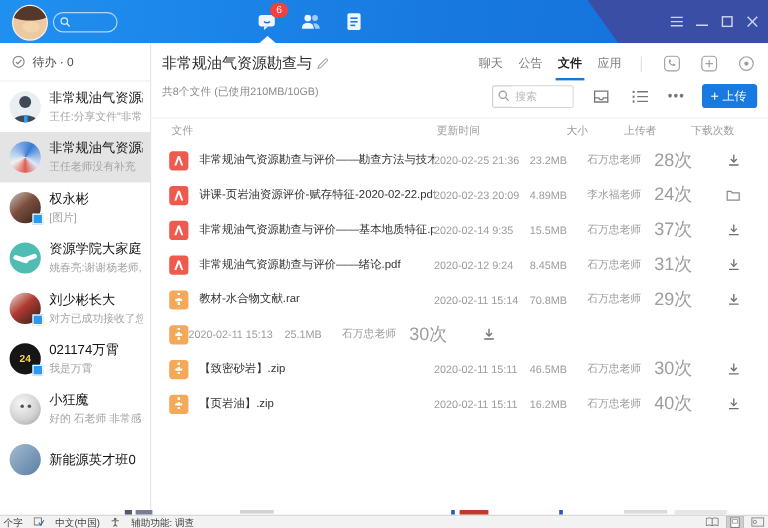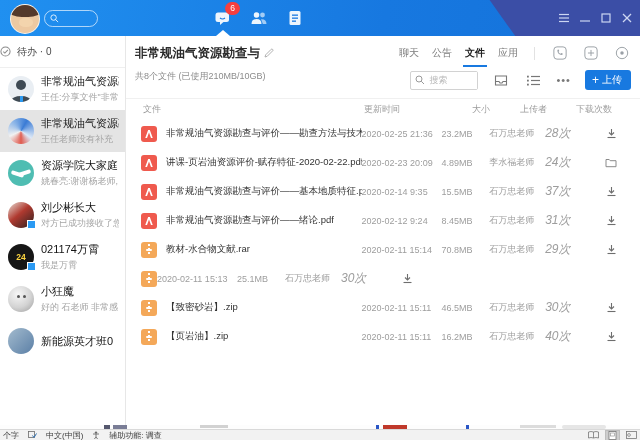--- a/index.html
+++ b/index.html
@@ -28,21 +28,21 @@
          border-left:7px solid transparent;border-right:7px solid transparent;border-bottom:6px solid #fff;}
   .tb-win{position:absolute;right:6px;top:10px;display:flex;gap:7px;z-index:2;}
   .tb-win span{width:14px;height:15px;display:flex;align-items:center;justify-content:center;cursor:default;}
 
   
   .body{position:absolute;top:36px;left:0;width:640px;height:389px;display:flex;background:#fff;}
   .sidebar{width:125px;min-width:125px;border-right:1px solid #e7e7e7;overflow:hidden;}
   .main{flex:1;display:flex;flex-direction:column;min-width:0;}
 
   
-  .todo{height:31px;display:flex;align-items:center;gap:6px;border-bottom:1px solid #efefef;
+  .todo{height:31px;display:flex;align-items:center;gap:6px;padding-left:10px;border-bottom:1px solid #efefef;
         font-size:10px;color:#4a4a4a;}
   .sitem{height:42px;display:flex;align-items:center;padding:0 6px 0 8px;cursor:default;}
   .sitem.sel{background:#e4e4e4;}
   .av{position:relative;width:26px;height:26px;min-width:26px;border-radius:50%;display:flex;align-items:center;
       justify-content:center;overflow:visible;}
   .avbadge{position:absolute;right:-2px;bottom:-1px;width:7px;height:7px;background:#2b9af3;border:1px solid #fff;}
   .smeta{margin-left:7px;min-width:0;display:flex;flex-direction:column;gap:2px;}
   .sname{font-size:11px;color:#141414;white-space:nowrap;overflow:hidden;max-width:82px;}
   .sprev{font-size:9px;color:#a5a5a5;white-space:nowrap;overflow:hidden;max-width:82px;}
   
@@ -62,21 +62,21 @@
   .av-7{background:#3d85c8;overflow:hidden;}
   .av-7 i{position:absolute;left:5px;top:8px;width:14px;height:2px;background:#fff;}
   .av-7 b{position:absolute;left:7px;top:13px;width:11px;height:2px;background:#ffd740;}
   .av-8{background:radial-gradient(circle at 38% 32%,#f7f7f7 0%,#d3d3d3 55%,#9c9c9c 100%);}
   .av-8 i{position:absolute;left:9px;top:9px;width:3px;height:3px;border-radius:50%;background:#555;}
   .av-8 b{position:absolute;left:15px;top:9px;width:3px;height:3px;border-radius:50%;background:#555;}
   .av-9{background:linear-gradient(135deg,#a3bbce,#5b7fa6);}
 
   
   .mhead{height:34px;display:flex;align-items:center;padding:0 9px;}
-  .mtitle{font-size:12.5px;font-weight:bold;color:#2b2b2b;white-space:nowrap;}
+  .mtitle{font-size:12.5px;font-weight:normal;color:#2b2b2b;white-space:nowrap;}
   .pencil{margin-left:4px;display:flex;}
   .mtabs{margin-left:auto;display:flex;align-items:center;gap:13px;font-size:10px;color:#7c7c7c;padding-left:36px;}
   .tab{position:relative;cursor:default;}
   .tab.active{color:#222;font-weight:bold;}
   .tab.active::after{content:"";position:absolute;left:-2px;right:-2px;bottom:-7px;height:2px;background:#1879e0;}
   .vdiv{width:1px;height:13px;background:#e2e2e2;margin:0 3px;}
   .hicon{display:flex;align-items:center;justify-content:center;width:18px;height:18px;}
 
   
   .mtool{height:28px;display:flex;align-items:flex-start;padding:0 9px;}
@@ -103,21 +103,21 @@
   .g-pdf{display:none;}
   .ficon[data-type="pdf"] .g-pdf{display:block;}
   .g-zip{display:none;width:2px;height:12px;position:relative;
          background:repeating-linear-gradient(#fff 0 2px,transparent 2px 4px);}
   .g-zip::after{content:"";position:absolute;left:-2px;top:5px;width:6px;height:2.5px;background:#fff;border-radius:1px;}
   .ficon[data-type="rar"] .g-zip,.ficon[data-type="zip"] .g-zip{display:block;}
   .fname{width:196px;margin-left:9px;font-size:9.5px;color:#333;white-space:nowrap;overflow:hidden;}
   .ftime{width:80px;font-size:9px;color:#9d9d9d;white-space:nowrap;}
   .fsize{width:48px;font-size:9px;color:#9d9d9d;}
   .fup{width:56px;font-size:9px;color:#9d9d9d;white-space:nowrap;overflow:hidden;}
-  .fdl{width:45px;font-size:12px;color:#9d9d9d;font-style:italic;}
+  .fdl{width:45px;font-size:15px;color:#9d9d9d;}
   .fact{width:42px;display:flex;justify-content:center;padding-right:8px;}
   .a-dl,.a-folder{display:none;}
   .fact[data-action="download"] .a-dl{display:block;}
   .fact[data-action="folder"] .a-folder{display:block;}
 
   
   .notice{margin-top:auto;height:18px;background:#fbf2c7;display:flex;align-items:center;padding:0 9px;}
   .notice-text{font-size:8.5px;color:#635940;white-space:nowrap;overflow:hidden;}
   .notice-x{margin-left:auto;color:#b3ab86;font-size:8px;cursor:default;}
   .notice-x::before{content:"✕";}
@@ -227,20 +227,29 @@
         <span class="smeta">
             <span class="sname">非常规油气资源勘</span>
             <span class="sprev">王任:分享文件"非常</span>
           </span>
       </div>
       <div class="sitem sel">
         <span class="av av-2"></span>
         <span class="smeta">
             <span class="sname">非常规油气资源勘</span>
             <span class="sprev">王任老师没有补充</span>
+          </span>
+      </div>
+      <div class="sitem">
+        <span class="av av-3">
+            <span class="avbadge"></span>
+          </span>
+        <span class="smeta">
+            <span class="sname">权永彬</span>
+            <span class="sprev">[图片]</span>
           </span>
       </div>
       <div class="sitem">
         <span class="av av-4">
             <i></i>
             <b></b>
           </span>
         <span class="smeta">
             <span class="sname">资源学院大家庭</span>
             <span class="sprev">姚春亮:谢谢杨老师,</span>

